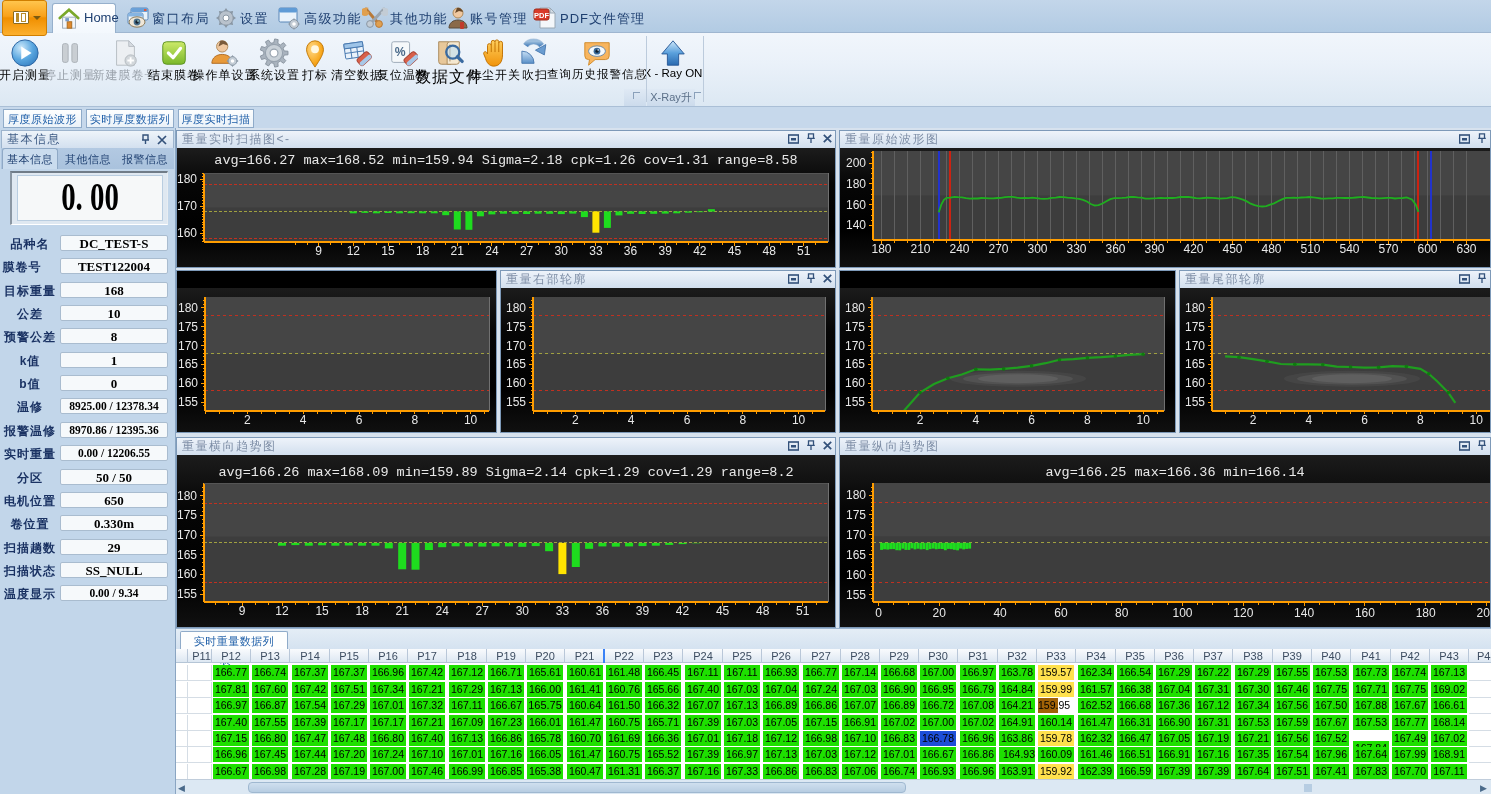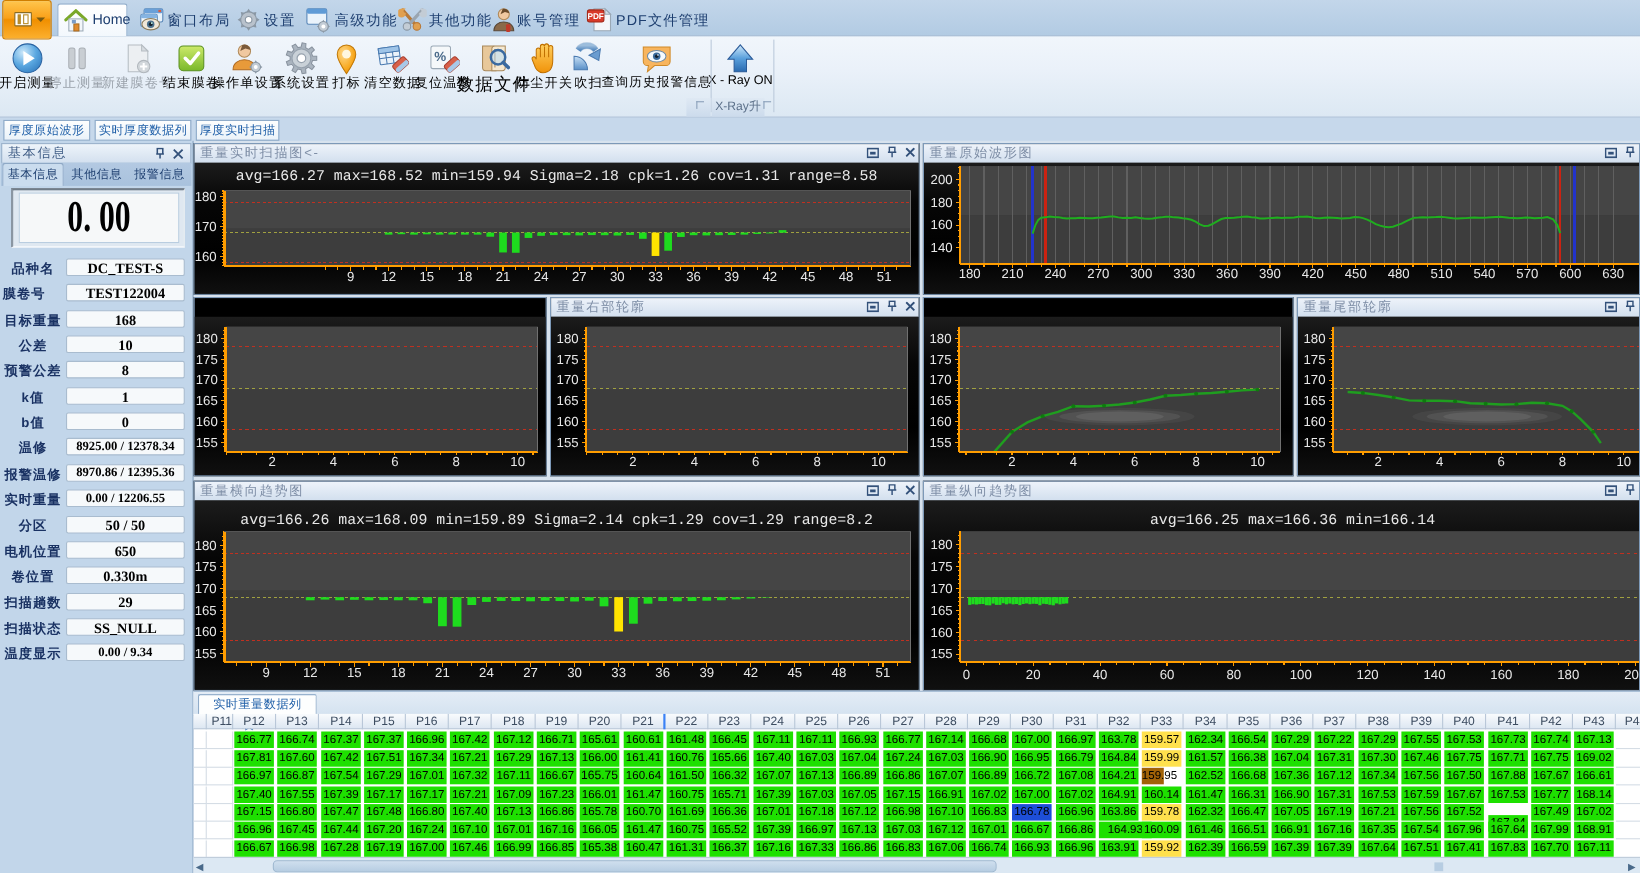--- a/index.html
+++ b/index.html
@@ -1480,21 +1480,21 @@
 <div class="abs" style="left:430px;top:118px;width:36px;height:15px;background:#1ee000;font-size:10.5px;color:#000;text-align:center;line-height:15px">160.75</div>
 <div class="abs" style="left:469px;top:118px;width:36px;height:15px;background:#1ee000;font-size:10.5px;color:#000;text-align:center;line-height:15px">165.52</div>
 <div class="abs" style="left:509px;top:118px;width:36px;height:15px;background:#1ee000;font-size:10.5px;color:#000;text-align:center;line-height:15px">167.39</div>
 <div class="abs" style="left:548px;top:118px;width:36px;height:15px;background:#1ee000;font-size:10.5px;color:#000;text-align:center;line-height:15px">166.97</div>
 <div class="abs" style="left:587px;top:118px;width:36px;height:15px;background:#1ee000;font-size:10.5px;color:#000;text-align:center;line-height:15px">167.13</div>
 <div class="abs" style="left:627px;top:118px;width:36px;height:15px;background:#1ee000;font-size:10.5px;color:#000;text-align:center;line-height:15px">167.03</div>
 <div class="abs" style="left:666px;top:118px;width:36px;height:15px;background:#1ee000;font-size:10.5px;color:#000;text-align:center;line-height:15px">167.12</div>
 <div class="abs" style="left:705px;top:118px;width:36px;height:15px;background:#1ee000;font-size:10.5px;color:#000;text-align:center;line-height:15px">167.01</div>
 <div class="abs" style="left:744px;top:118px;width:36px;height:15px;background:#1ee000;font-size:10.5px;color:#000;text-align:center;line-height:15px">166.67</div>
 <div class="abs" style="left:784px;top:118px;width:36px;height:15px;background:#1ee000;font-size:10.5px;color:#000;text-align:center;line-height:15px">166.86</div>
-<div class="abs" style="left:823px;top:118px;width:48px;height:15px;background:#1ee000;font-size:10.5px;color:#000;text-align:center;line-height:15px">164.93</div>
+<div class="abs" style="left:823px;top:118px;width:36px;height:15px;background:#1ee000;font-size:10.5px;color:#000;text-align:right;line-height:15px">164.93</div>
 <div class="abs" style="left:862px;top:118px;width:36px;height:15px;background:#1ee000;font-size:10.5px;color:#000;text-align:center;line-height:15px">160.09</div>
 <div class="abs" style="left:902px;top:118px;width:36px;height:15px;background:#1ee000;font-size:10.5px;color:#000;text-align:center;line-height:15px">161.46</div>
 <div class="abs" style="left:941px;top:118px;width:36px;height:15px;background:#1ee000;font-size:10.5px;color:#000;text-align:center;line-height:15px">166.51</div>
 <div class="abs" style="left:980px;top:118px;width:36px;height:15px;background:#1ee000;font-size:10.5px;color:#000;text-align:center;line-height:15px">166.91</div>
 <div class="abs" style="left:1019px;top:118px;width:36px;height:15px;background:#1ee000;font-size:10.5px;color:#000;text-align:center;line-height:15px">167.16</div>
 <div class="abs" style="left:1059px;top:118px;width:36px;height:15px;background:#1ee000;font-size:10.5px;color:#000;text-align:center;line-height:15px">167.35</div>
 <div class="abs" style="left:1098px;top:118px;width:36px;height:15px;background:#1ee000;font-size:10.5px;color:#000;text-align:center;line-height:15px">167.54</div>
 <div class="abs" style="left:1137px;top:118px;width:36px;height:15px;background:#1ee000;font-size:10.5px;color:#000;text-align:center;line-height:15px">167.96</div>
 <div class="abs" style="left:1177px;top:118px;width:36px;height:15px;background:#1ee000;font-size:10.5px;color:#000;text-align:center;line-height:15px">167.64</div>
 <div class="abs" style="left:1216px;top:118px;width:36px;height:15px;background:#1ee000;font-size:10.5px;color:#000;text-align:center;line-height:15px">167.99</div>

